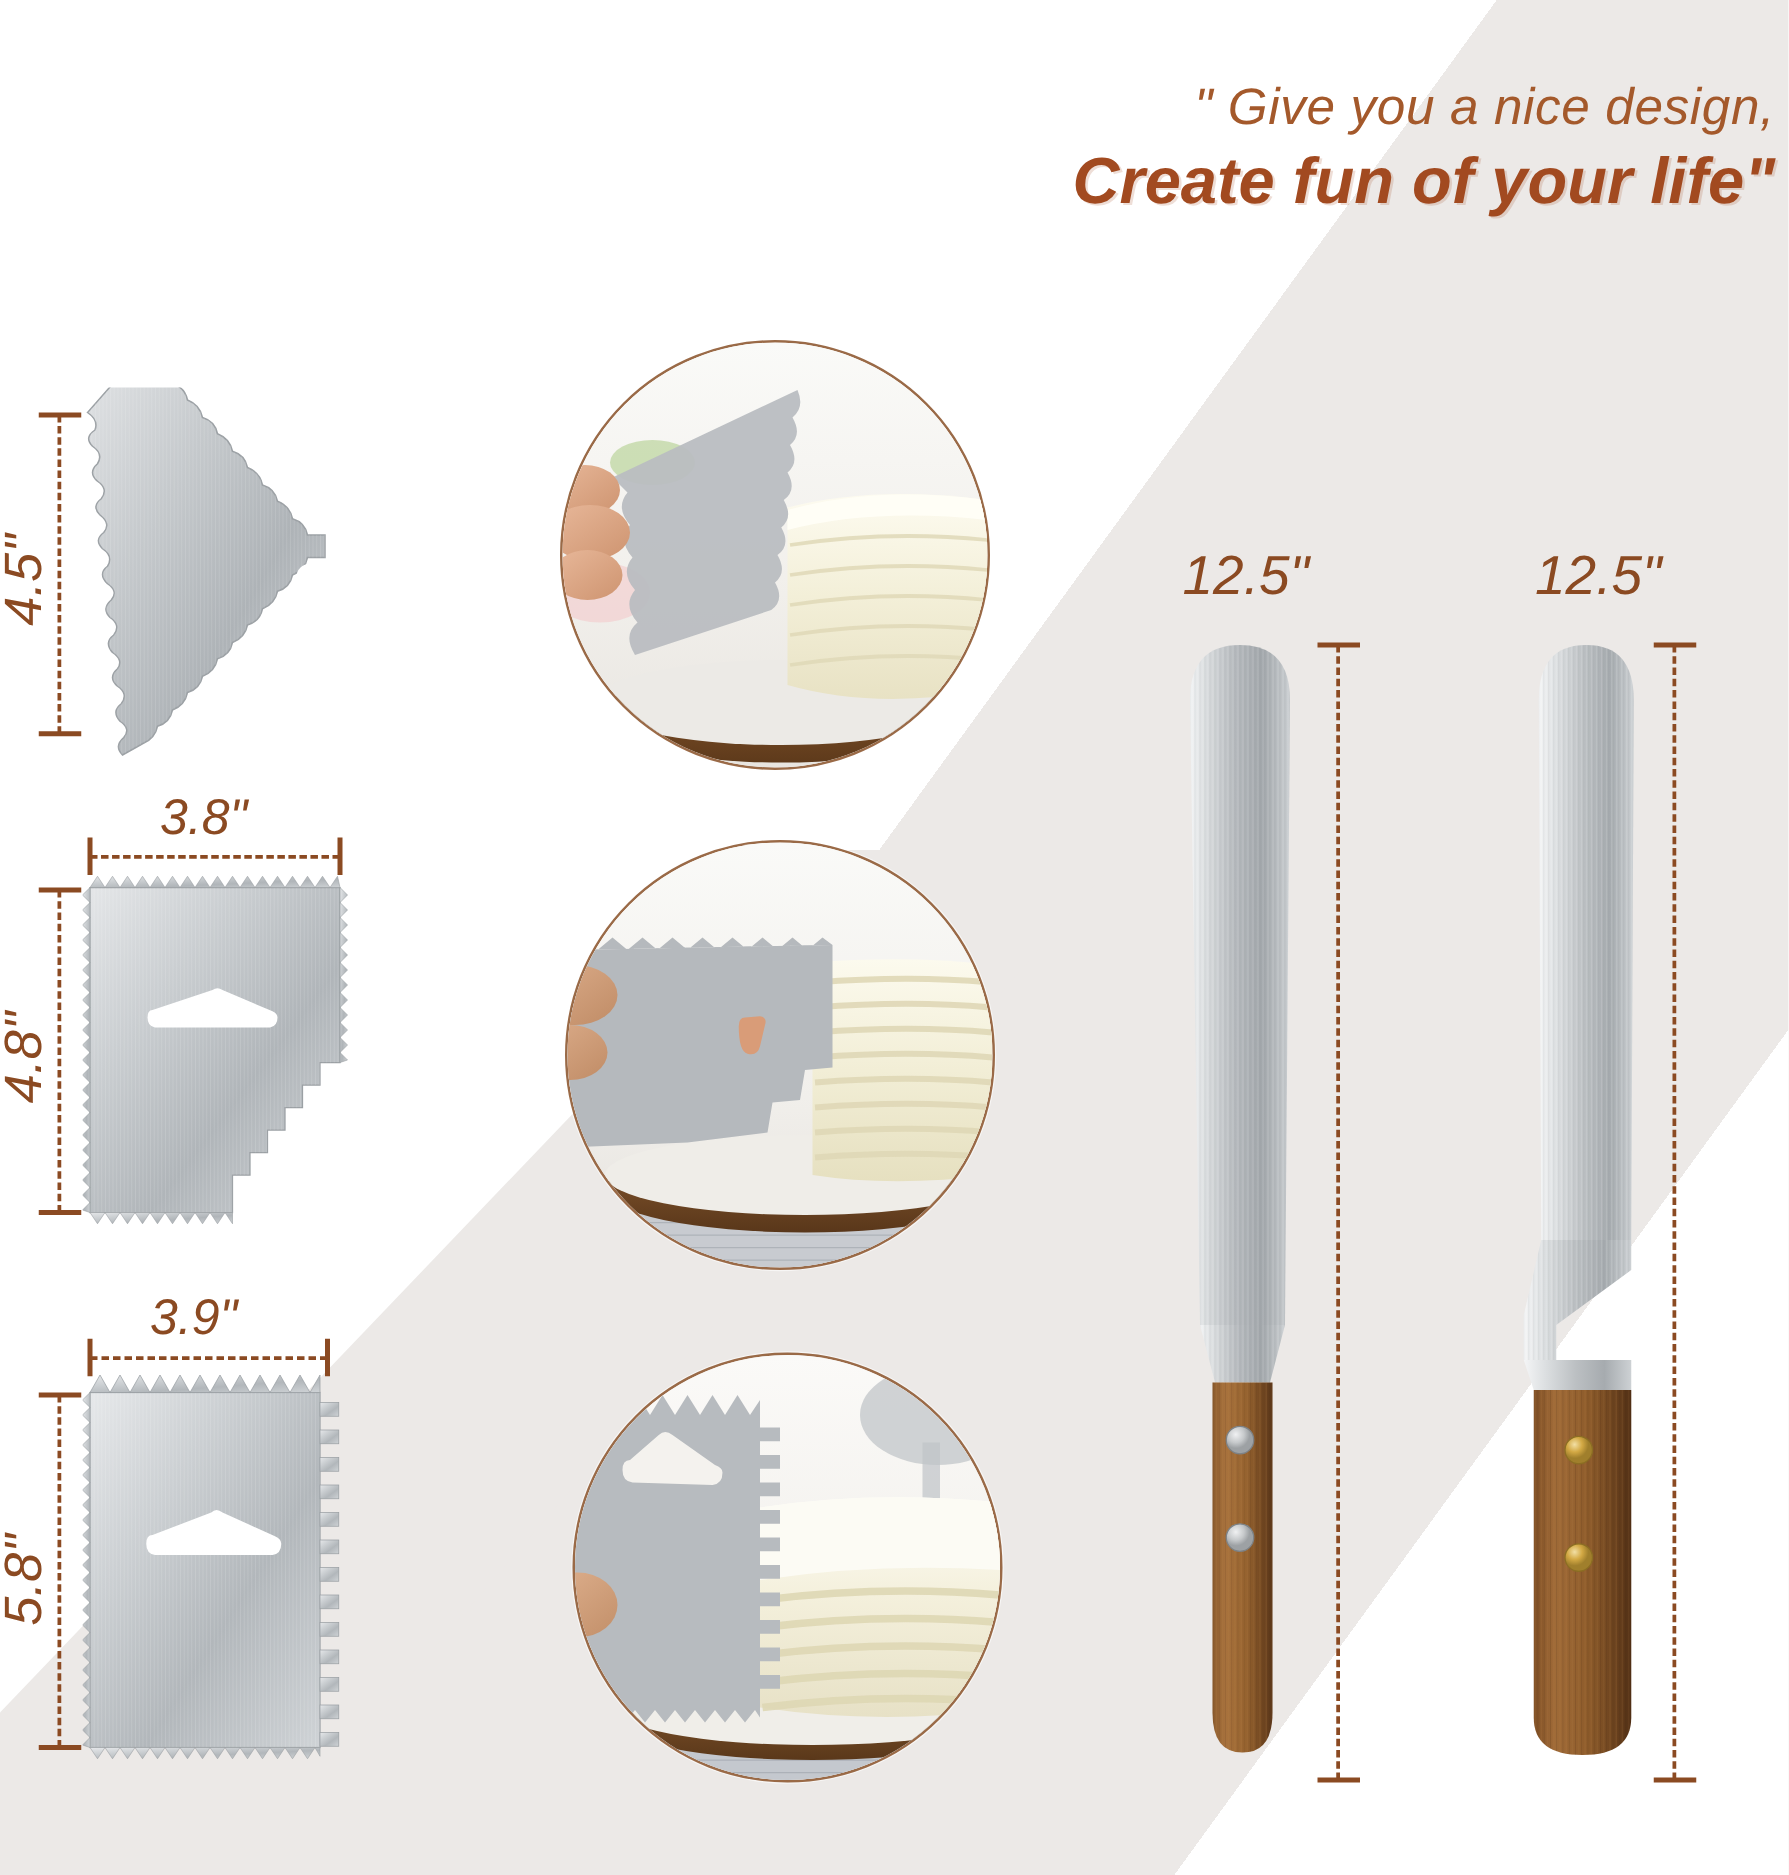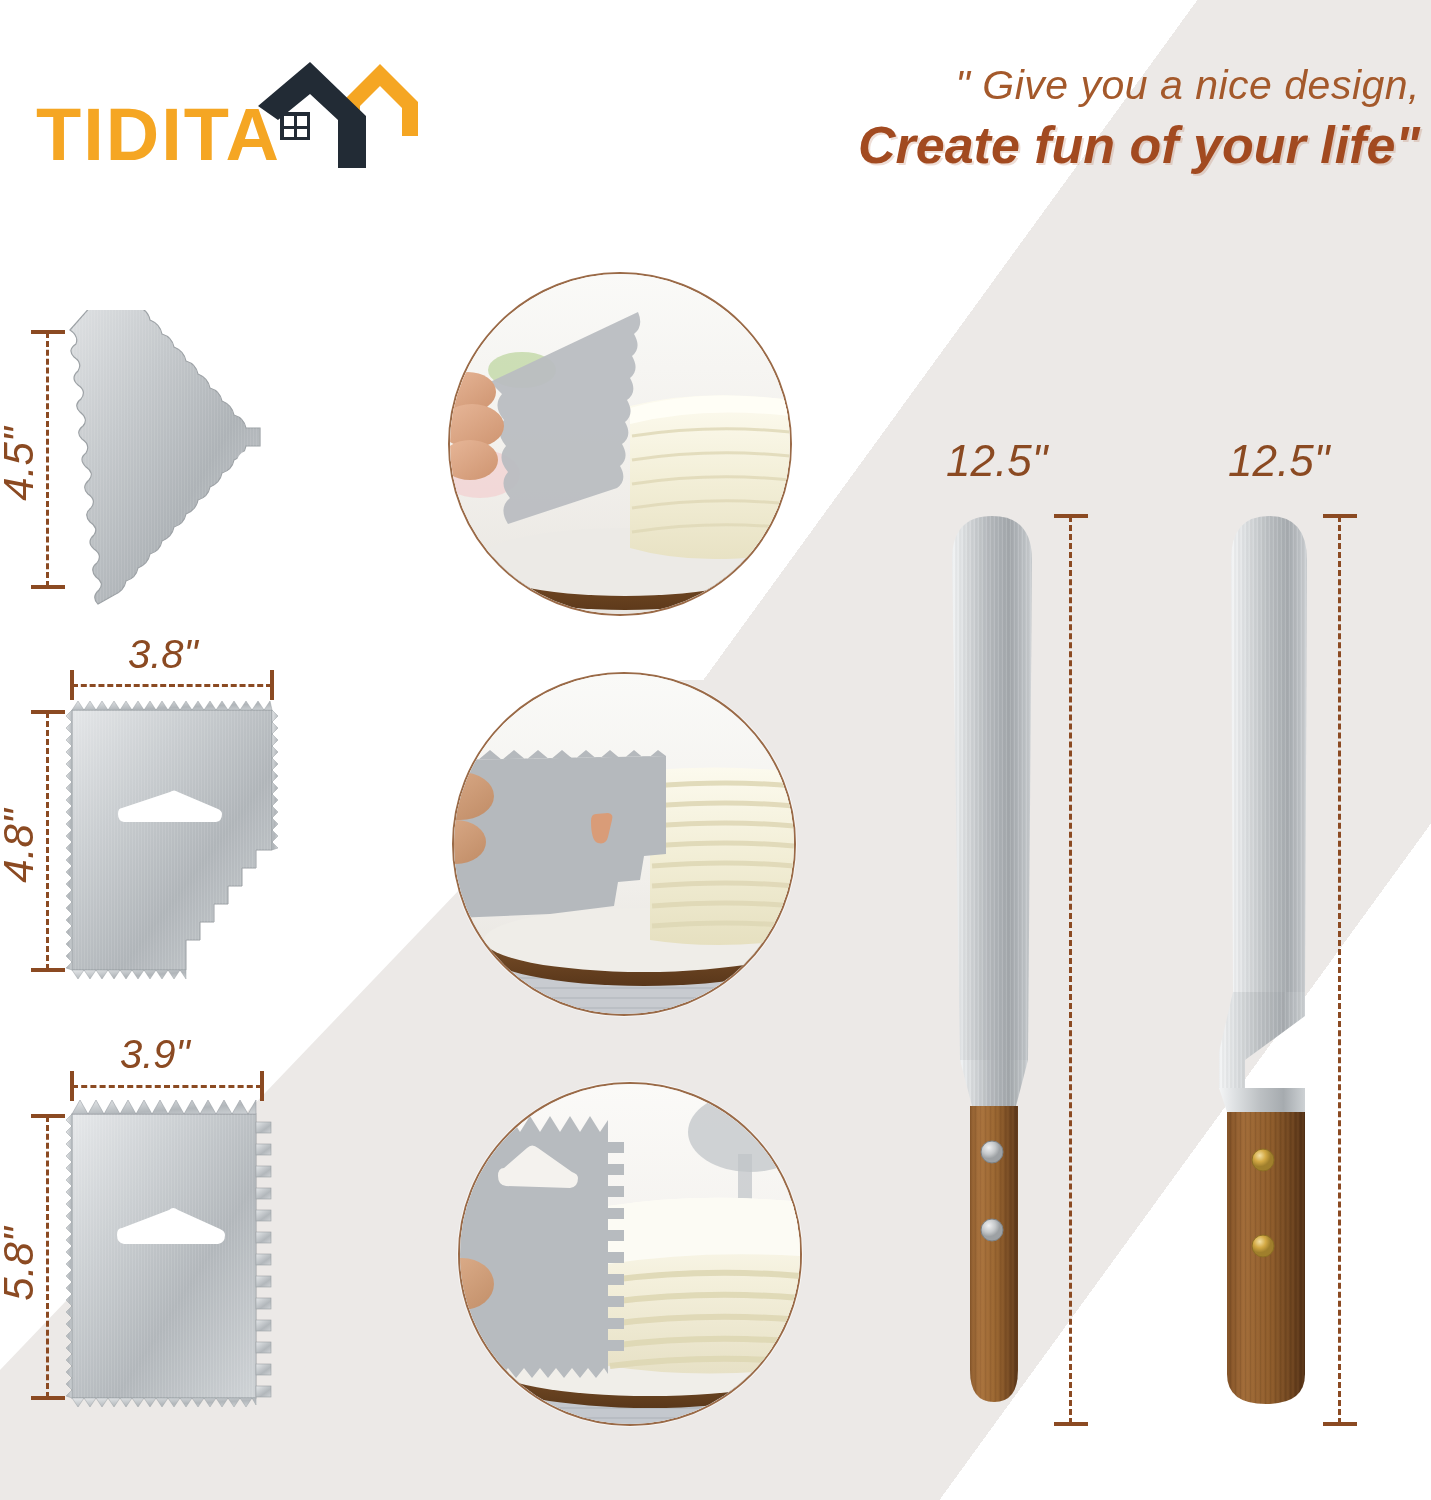--- a/index.html
+++ b/index.html
@@ -85,35 +85,20 @@
 
 <div id="page">
 
   <div class="band" id="band-top-left"></div>
   <div class="band" id="band-white-wedge"></div>
 
   <svg class="band" style="left:0;top:680px;width:1431px;height:820px;" viewBox="0 0 1431 820">
     <polygon points="0,820 0,690 660,0 900,0 190,820" fill="#ECE9E7"></polygon>
   </svg>
 
-  <div id="logo">
-    <svg id="logo-house" viewBox="0 0 170 110">
-
-      <polygon points="92,78 92,42 128,6 166,44 166,78 150,78 150,50 128,28 108,48 108,78" fill="#F5A623"></polygon>
-
-      <polygon points="6,48 58,4 114,58 114,110 86,110 86,62 58,36 26,62" fill="#222B35"></polygon>
-
-      <rect x="28" y="54" width="30" height="28" fill="#222B35"></rect>
-      <rect x="32" y="58" width="10" height="10" fill="#ffffff"></rect>
-      <rect x="45" y="58" width="10" height="10" fill="#ffffff"></rect>
-      <rect x="32" y="71" width="10" height="8" fill="#ffffff"></rect>
-      <rect x="45" y="71" width="10" height="8" fill="#ffffff"></rect>
-    </svg>
-    <div id="logo-word">TIDITA</div>
-  </div>
 
   <div id="tagline">
     <div id="tagline-line1">" Give you a nice design,</div>
     <div id="tagline-line2">Create fun of your life"</div>
   </div>
 
   <div class="scraper" style="left:40px;top:310px;">
     <svg width="300" height="300" viewBox="0 0 300 300">
       <defs>
         <linearGradient id="steel1" x1="0" y1="0" x2="1" y2="1">

